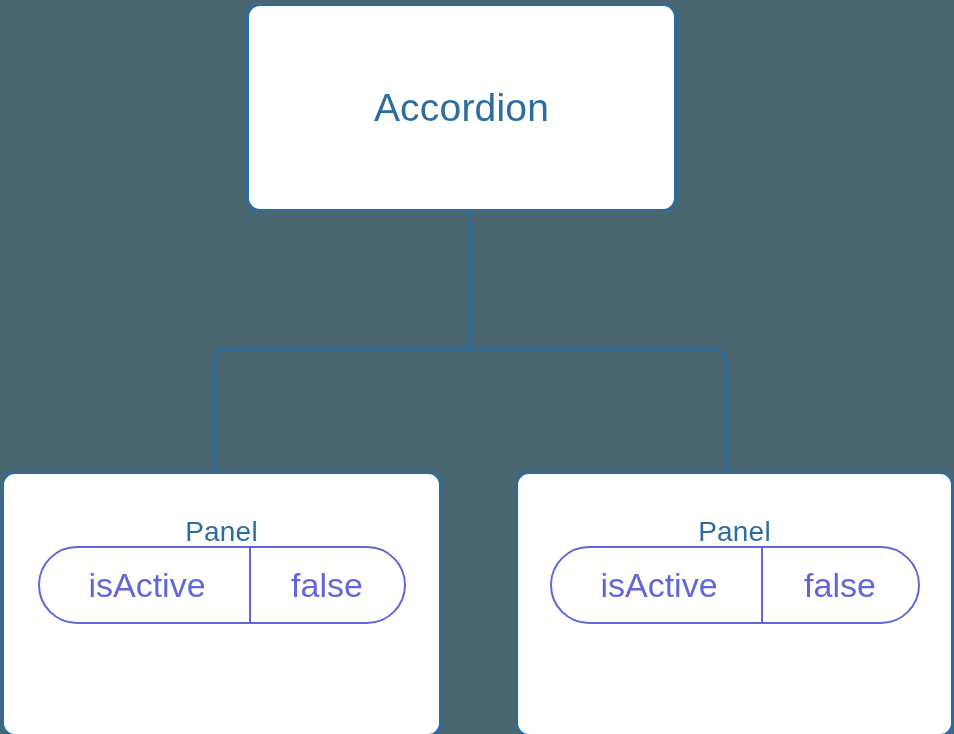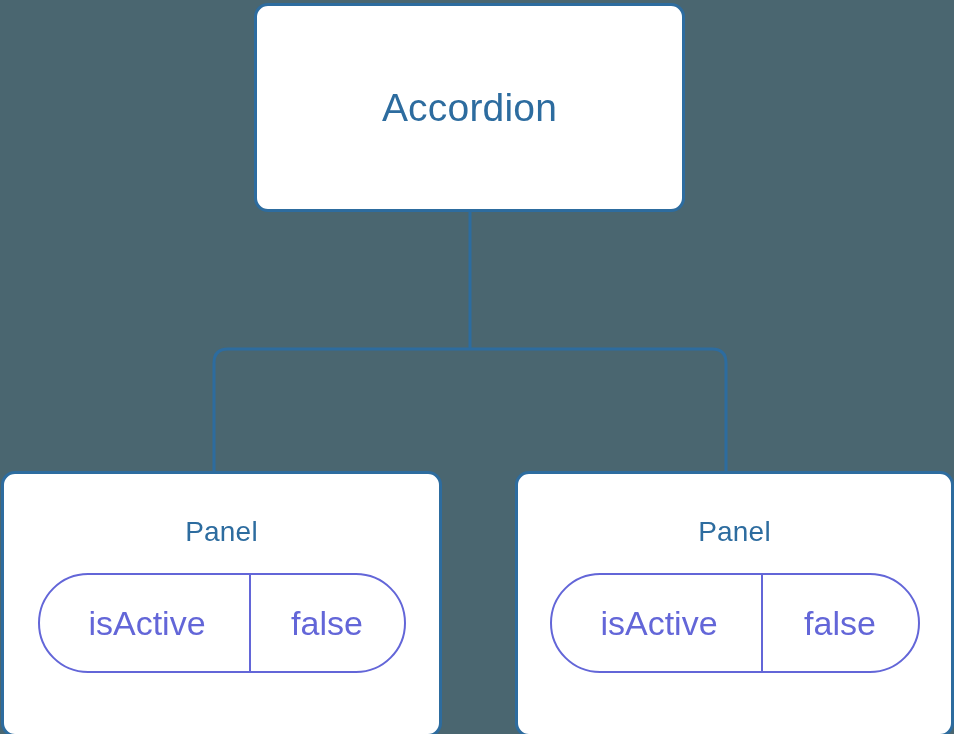--- a/index.html
+++ b/index.html
@@ -48,21 +48,21 @@
     color: #2d6c9f;
     font-size: 38px;
     font-weight: 400;
     letter-spacing: 0.2px;
     line-height: 1;
     white-space: nowrap;
   }
 
   
   #node-accordion {
-    left: 254px;
+    left: 246px;
     top: 3px;
     width: 431px;
     height: 209px;
     justify-content: center;
   }
   #node-accordion .node-title {
     font-size: 39px;
   }
 
   
@@ -74,22 +74,21 @@
   .panel-node .node-title {
     margin-top: 44px;
     font-size: 28px;
   }
 
   #node-panel-left  { left: 1px;   width: 441px; }
   #node-panel-right { left: 515px; width: 439px; }
 
   
   .prop-pill {
-    margin-top: 27px;
-    height: 100px;
+    height: 78px;
     box-sizing: border-box;
     border: 2.5px solid #6366d8;
     border-radius: 50px;
     display: flex;
     align-items: stretch;
     background: #ffffff;
     overflow: hidden;
   }
   #node-panel-left  .prop-pill { width: 368px; }
   #node-panel-right .prop-pill { width: 370px; }

